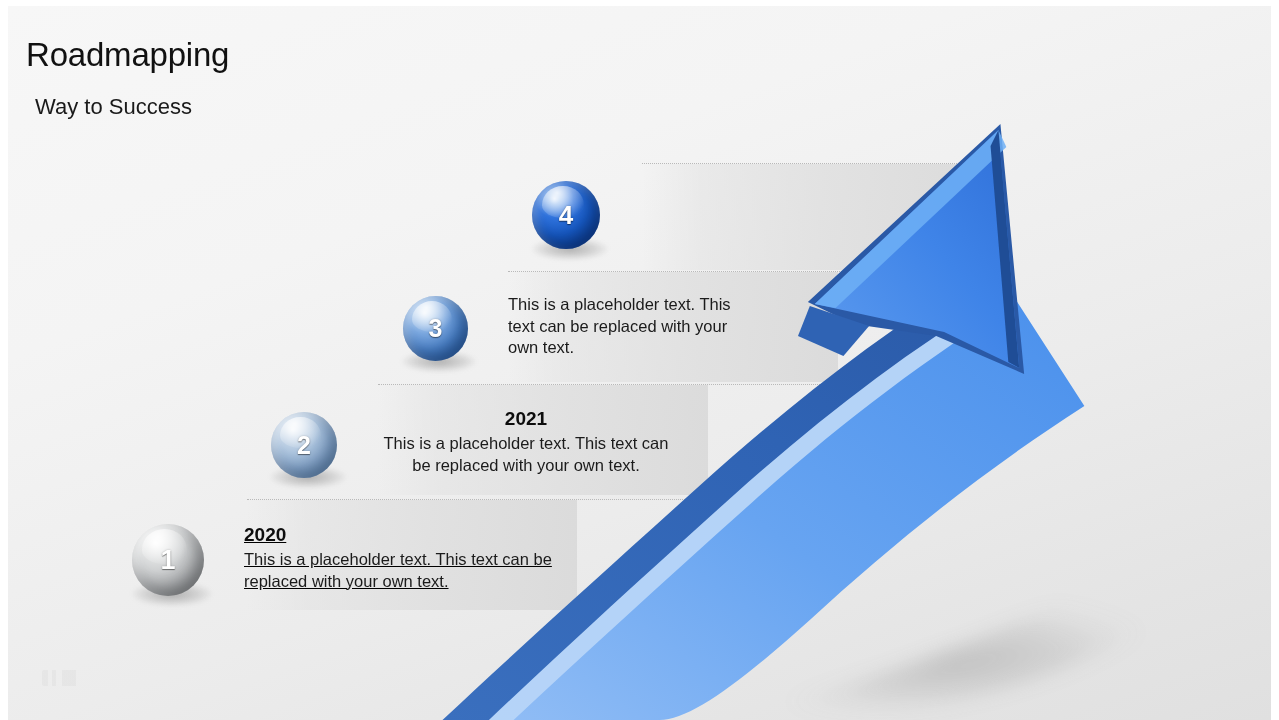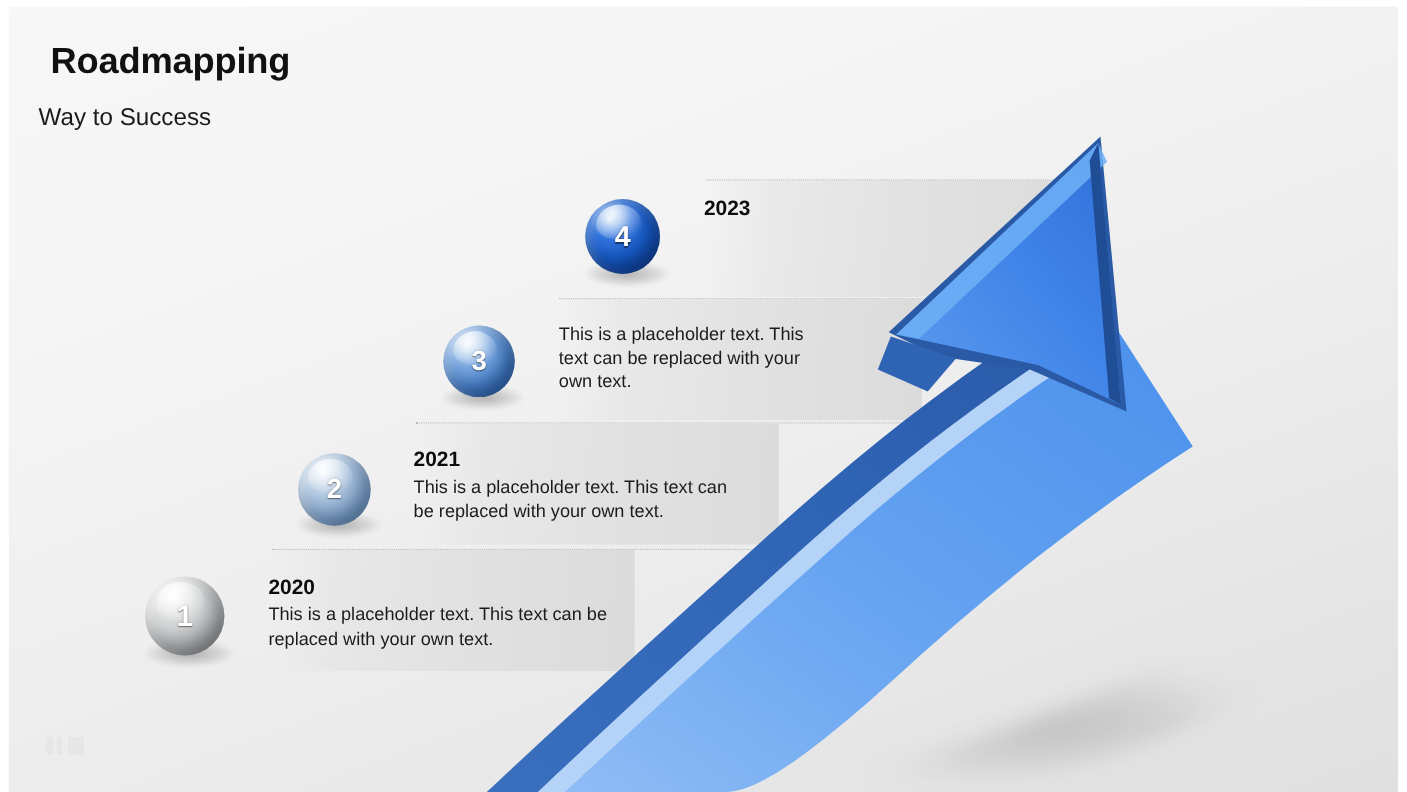--- a/index.html
+++ b/index.html
@@ -30,24 +30,24 @@
     width: 100%;
     height: 714px;
     overflow: hidden;
     background:
       linear-gradient(160deg, #f7f7f7 0%, #f4f4f4 30%, #ececec 62%, #e4e4e4 86%, #e0e0e0 100%);
   }
 
   
   .title {
     position: absolute;
-    left: 38px;
+    left: 18px;
     top: 30px;
     font-size: 33px;
-    font-weight: bold;
+    font-weight: normal;
     color: #111111;
     letter-spacing: -0.2px;
     white-space: nowrap;
   }
   .subtitle {
     position: absolute;
     left: 27px;
     top: 88px;
     font-size: 22px;
     font-weight: normal;
@@ -245,48 +245,47 @@
 
     <div class="title">Roadmapping</div>
     <div class="subtitle">Way to Success</div>
 
     <div class="sphere-shadow" style="left:524px; top:232px; width:76px; height:22px;"></div>
     <div class="sphere s-deepblue" style="left:524px; top:175px; width:68px; height:68px;">
       <span class="gloss"></span>
       <span class="num" style="font-size:26px;">4</span>
     </div>
     <div class="step" style="left:632px; top:174px; width:230px;">
-      <p class="step-year">2023</p>
     </div>
 
     <div class="sphere-shadow" style="left:394px; top:345px; width:74px; height:21px;"></div>
     <div class="sphere s-midblue" style="left:395px; top:290px; width:65px; height:65px;">
       <span class="gloss"></span>
       <span class="num" style="font-size:25px;">3</span>
     </div>
     <div class="step" style="left:500px; top:288px; width:238px;">
       <p class="step-desc">This is a placeholder text. This text can be replaced with your own text.</p>
     </div>
 
     <div class="sphere-shadow" style="left:262px; top:460px; width:76px; height:22px;"></div>
     <div class="sphere s-lightblue" style="left:263px; top:406px; width:66px; height:66px;">
       <span class="gloss"></span>
       <span class="num" style="font-size:25px;">2</span>
     </div>
-    <div class="step" style="left:368px; top:403px; width:300px;">
+    <div class="step" style="left:368px; top:403px; width:300px;text-align:center;">
       <p class="step-year">2021</p>
       <p class="step-desc">This is a placeholder text. This text can be replaced with your own text.</p>
     </div>
 
     <div class="sphere-shadow" style="left:124px; top:576px; width:80px; height:24px;"></div>
     <div class="sphere s-silver" style="left:124px; top:518px; width:72px; height:72px;">
       <span class="gloss"></span>
       <span class="num" style="font-size:27px;">1</span>
     </div>
-    <div class="step" style="left:236px; top:519px; width:330px;">
+    <div class="step" style="left:236px; top:519px; width:330px;text-decoration:underline;">
       <p class="step-year">2020</p>
       <p class="step-desc">This is a placeholder text. This text can be replaced with your own text.</p>
     </div>
 
     <div class="watermark"></div>
 
   </div>
 </div>
 
 </body></html>

